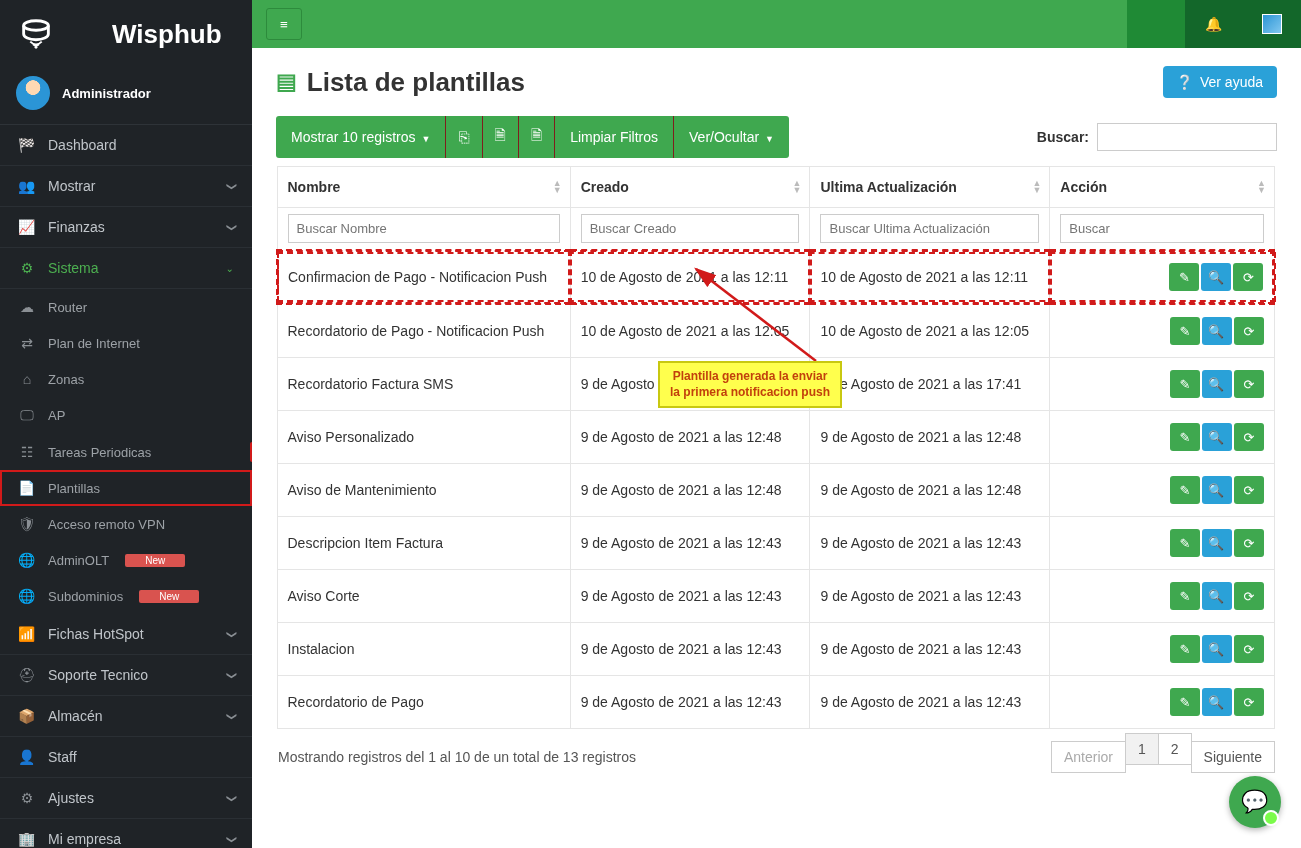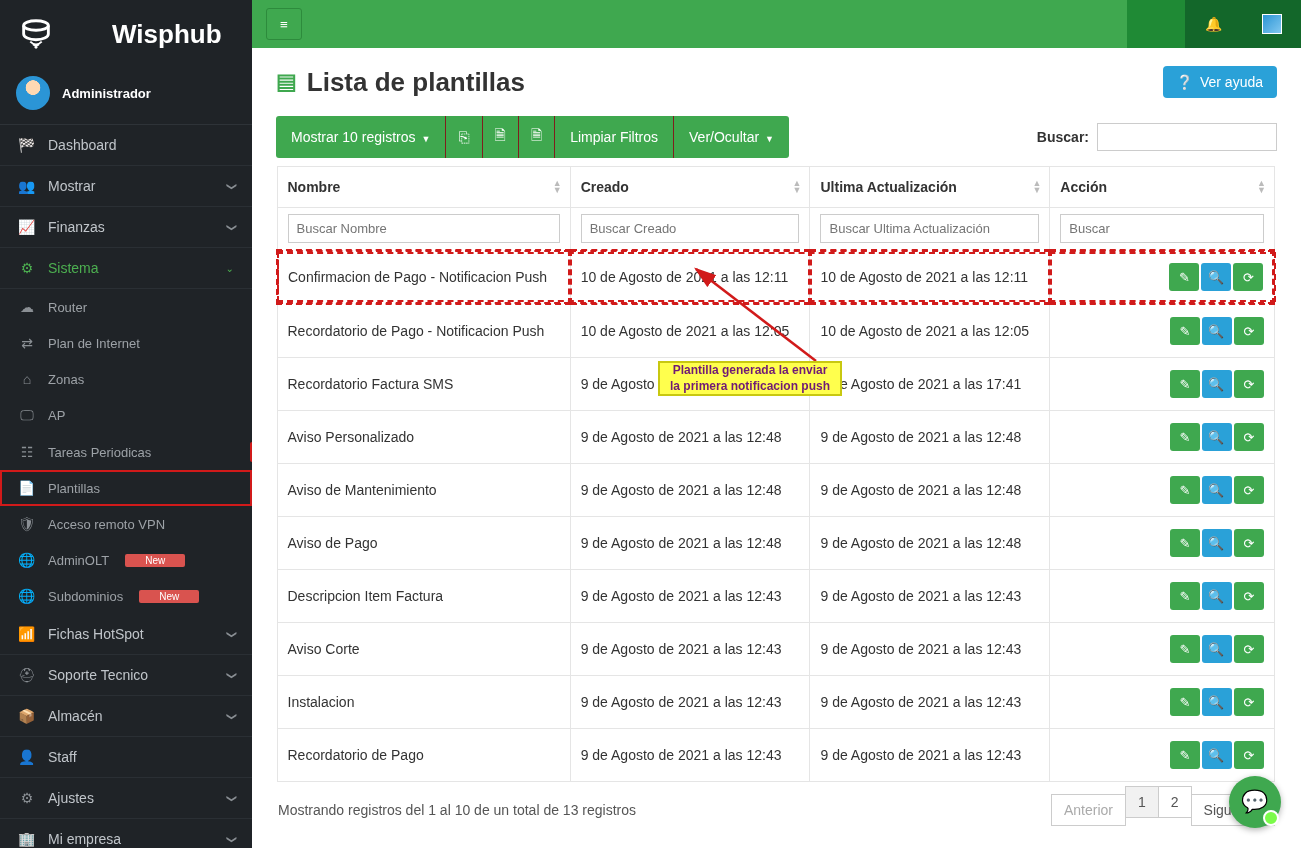--- a/index.html
+++ b/index.html
@@ -78,21 +78,21 @@
   .table-footer { display:flex; align-items:center; padding:12px 2px; font-size:14px; color:#555; }
   .pager { margin-left:auto; display:flex;text-align:center; }
   .pager .pbtn { border:1px solid #ccc; padding:7px 12px; font-size:14px; cursor:pointer; background:#fff; margin-left:-1px; color:#555; }
   .pager .pbtn.active { background:#f1f1f1; font-weight:400; }
   .pager .pbtn.disabled { color:#aaa; cursor:default; }
 
   .chat-bubble { position:absolute; right:20px; bottom:20px; width:52px; height:52px; border-radius:50%; background:#3fa84f; display:flex; align-items:center; justify-content:center; color:#fff; font-size:22px; box-shadow:0 2px 6px rgba(0,0,0,.3); }
   .chat-bubble::after { content:""; position:absolute; right:2px; bottom:2px; width:12px; height:12px; border-radius:50%; background:#7bfb4a; border:2px solid #fff; }
 
   
-  .callout { position:absolute; background:#ffff4d; border:2px solid #c8c810; padding:0 10px; font-size:12px; font-weight:700; color:#701a75; text-align:center; line-height:1.3; z-index:50; }
+  .callout { position:absolute; background:#ffff4d; border:2px solid #c8c810; padding:6px 10px; font-size:12px; font-weight:700; color:#c2410c; text-align:center; line-height:1.3; z-index:50; }
   .arrow-svg { position:absolute; z-index:49; pointer-events:none; overflow:visible; }
 
 </style>
 </head>
 <body>
 
 <aside class="sidebar">
   <div class="brand">
     <span class="brand-logo">
       <svg viewBox="0 0 40 40">
@@ -295,26 +295,20 @@
               <td>9 de Agosto de 2021 a las 12:48</td>
               <td class="action-cell"><span class="act edit">✎</span><span class="act view">🔍</span><span class="act refresh">⟳</span></td>
             </tr>
             <tr>
               <td>Aviso de Mantenimiento</td>
               <td>9 de Agosto de 2021 a las 12:48</td>
               <td>9 de Agosto de 2021 a las 12:48</td>
               <td class="action-cell"><span class="act edit">✎</span><span class="act view">🔍</span><span class="act refresh">⟳</span></td>
             </tr>
             <tr>
-              <td>Aviso de Pago</td>
-              <td>9 de Agosto de 2021 a las 12:48</td>
-              <td>9 de Agosto de 2021 a las 12:48</td>
-              <td class="action-cell"><span class="act edit">✎</span><span class="act view">🔍</span><span class="act refresh">⟳</span></td>
-            </tr>
-            <tr>
               <td>Descripcion Item Factura</td>
               <td>9 de Agosto de 2021 a las 12:43</td>
               <td>9 de Agosto de 2021 a las 12:43</td>
               <td class="action-cell"><span class="act edit">✎</span><span class="act view">🔍</span><span class="act refresh">⟳</span></td>
             </tr>
             <tr>
               <td>Aviso Corte</td>
               <td>9 de Agosto de 2021 a las 12:43</td>
               <td>9 de Agosto de 2021 a las 12:43</td>
               <td class="action-cell"><span class="act edit">✎</span><span class="act view">🔍</span><span class="act refresh">⟳</span></td>

